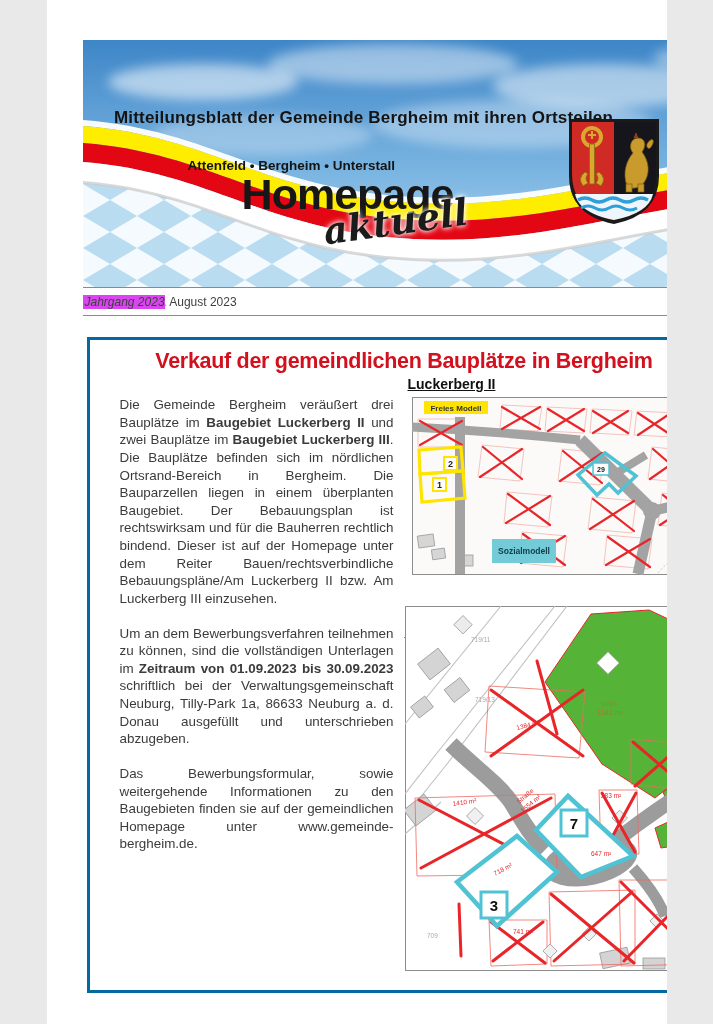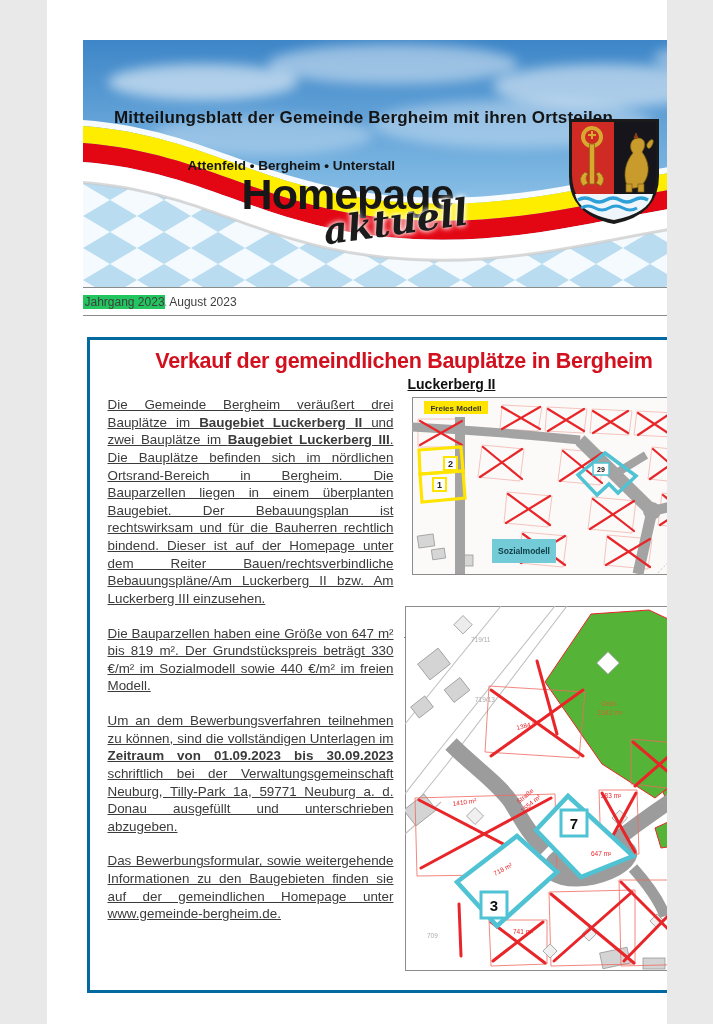--- a/index.html
+++ b/index.html
@@ -20,31 +20,31 @@
           font-size:37px;color:#1b1b1b;transform:rotate(-8deg);
           text-shadow:0 0 4px #ffffff,0 0 7px #ffffff;}
   .mh-arms{position:absolute;left:478px;top:74px;}
 
   
   .dateline{position:absolute;left:36px;top:287px;width:677px;height:27px;
             border-top:1px solid #8a8a8a;border-bottom:1px solid #8a8a8a;
             display:flex;align-items:center;justify-content:space-between;
             font-size:12px;color:#3f3f3f;}
   .dateline .mid{position:absolute;left:0;width:100%;text-align:left;}
-  .dateline .left{padding-left:2px;z-index:1;background:#22c55e;}
+  .dateline .left{padding-left:2px;z-index:1;background:#d946ef;font-style:italic;}
   .dateline .right{padding-right:2px;z-index:1;background:#fca5a5;}
 
   
   .article-box{position:absolute;left:40px;top:337px;width:629px;height:650px;
                border:3px solid #0369a1;background:#fff;}
   .article-title{position:absolute;left:0;top:9px;width:100%;text-align:center;
                  font-size:21.5px;font-weight:bold;color:#d2101e;letter-spacing:-.3px;}
   .col-text{position:absolute;left:18px;top:56px;width:286px;
             font-size:13.4px;line-height:1.315;color:#3b3b3b;text-align:justify;}
-  .col-text p{margin:0 0 17px 0;text-decoration:underline;}
+  .col-text p{margin:0 0 17px 12px;}
   .map-head{position:absolute;font-size:14px;font-weight:bold;color:#111;
             text-decoration:underline;}
   .map-head.h2{left:318px;top:36px;}
   .map-head.h3{left:315px;top:241px;margin-top:42px;}
   .map-fig{position:absolute;}
   .map-fig.m2{left:322px;top:57px;}
   .map-fig.m3{left:315px;top:266px;}
 </style>
 </head>
 <body>
@@ -120,22 +120,21 @@
     <span class="left">Jahrgang 2023</span>
     <span class="mid">Freitag, den 25. August 2023</span>
     <span class="right">Nummer 8</span>
   </div>
 
   <div class="article-box">
     <div class="article-title">Verkauf der gemeindlichen Bauplätze in Bergheim</div>
 
     <div class="col-text">
       <p><span>Die Gemeinde Bergheim veräußert drei Bauplätze im </span><span style="font-weight: bold;">Baugebiet Luckerberg II</span><span> und zwei Bauplätze im </span><span style="font-weight: bold;">Baugebiet Luckerberg III</span><span>. Die Bauplätze befinden sich im nördlichen Ortsrand-Bereich in Bergheim. Die Bauparzellen liegen in einem überplanten Baugebiet. Der Bebauungsplan ist rechtswirksam und für die Bauherren rechtlich bindend. Dieser ist auf der Homepage unter dem Reiter Bauen/rechtsverbindliche Bebauungspläne/Am Luckerberg II bzw. Am Luckerberg III einzusehen.</span></p>
-      <p><span>Die Bauparzellen haben eine Größe von 647 m² bis 819 m². Der Grundstückspreis beträgt 330 €/m² im Sozialmodell sowie 440 €/m² im freien Modell.</span></p>
-      <p><span>Um an dem Bewerbungsverfahren teilnehmen zu können, sind die vollständigen Unterlagen im </span><span style="font-weight: bold;">Zeitraum von 01.09.2023 bis 30.09.2023</span><span> schriftlich bei der Verwaltungsgemeinschaft Neuburg, Tilly-Park 1a, 59771 Neuburg a. d. Donau ausgefüllt und unterschrieben abzugeben.</span></p>
+      <p><span>Um an dem Bewerbungsverfahren teilnehmen zu können, sind die vollständigen Unterlagen im </span><span style="font-weight: bold;">Zeitraum von 01.09.2023 bis 30.09.2023</span><span> schriftlich bei der Verwaltungsgemeinschaft Neuburg, Tilly-Park 1a, 86633 Neuburg a. d. Donau ausgefüllt und unterschrieben abzugeben.</span></p>
       <p><span>Das Bewerbungsformular, sowie weitergehende Informationen zu den Baugebieten finden sie auf der gemeindlichen Homepage unter www.gemeinde-bergheim.de.</span></p>
     </div>
 
     <div class="map-head h2">Luckerberg II</div>
 
     <svg class="map-fig m2" width="302" height="178" viewBox="0 0 302 178">
       <rect x="0.5" y="0.5" width="301" height="177" fill="#fbfaf9" stroke="#8c8c8c"></rect>
 
       <g fill="none" stroke="#f3b5ad" stroke-width="0.8">
         <polygon points="6,22 52,22 52,50 6,50"></polygon>

